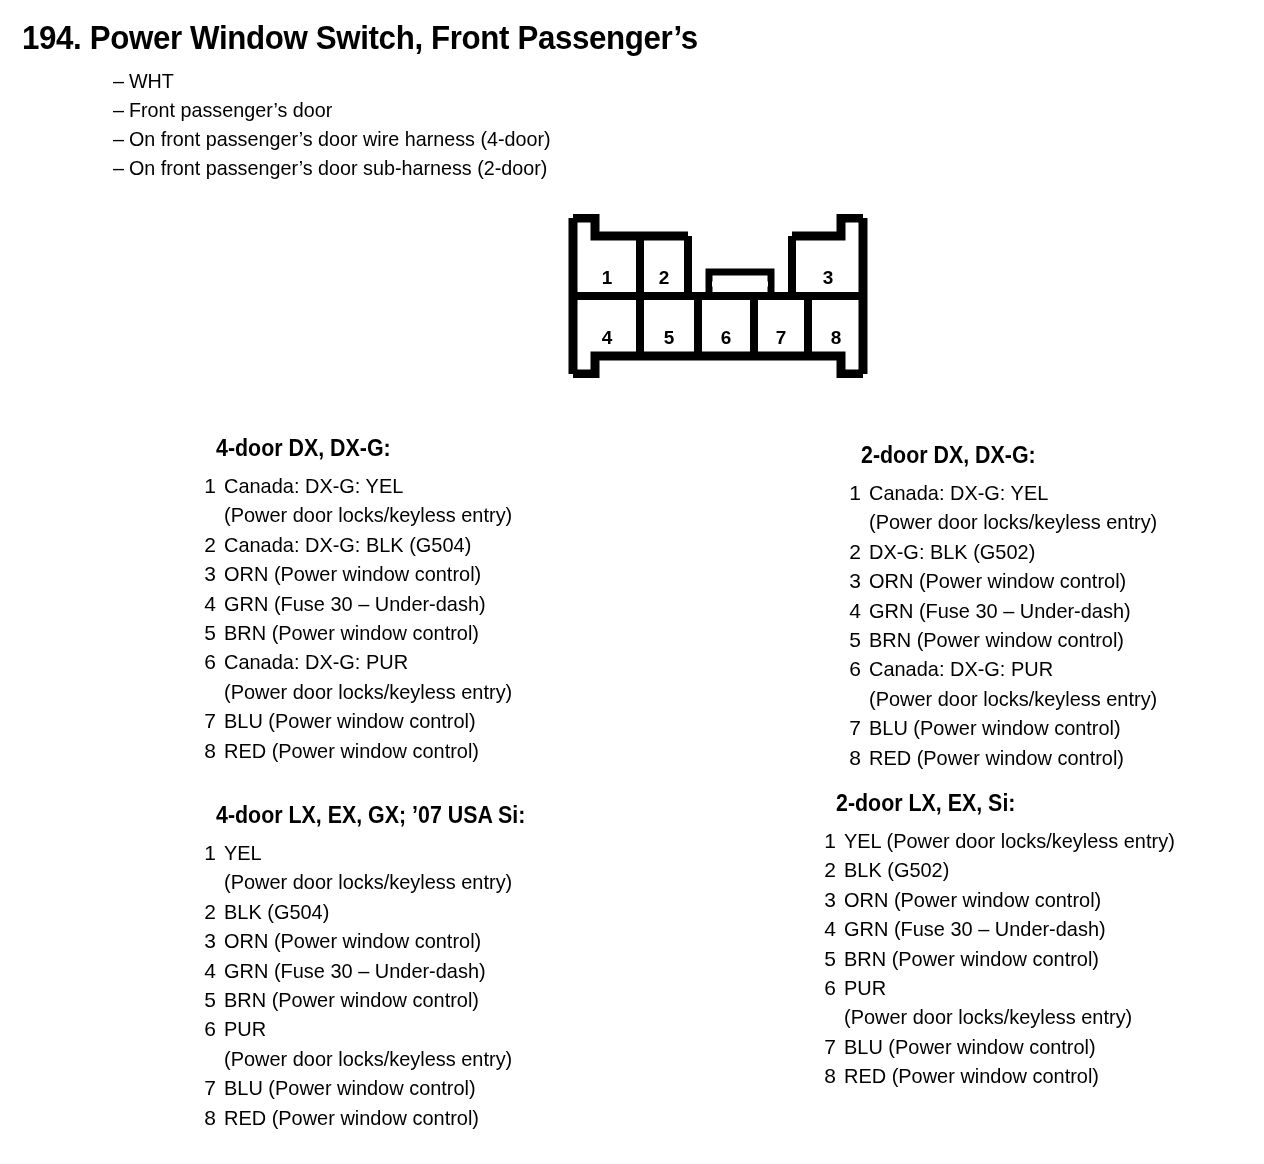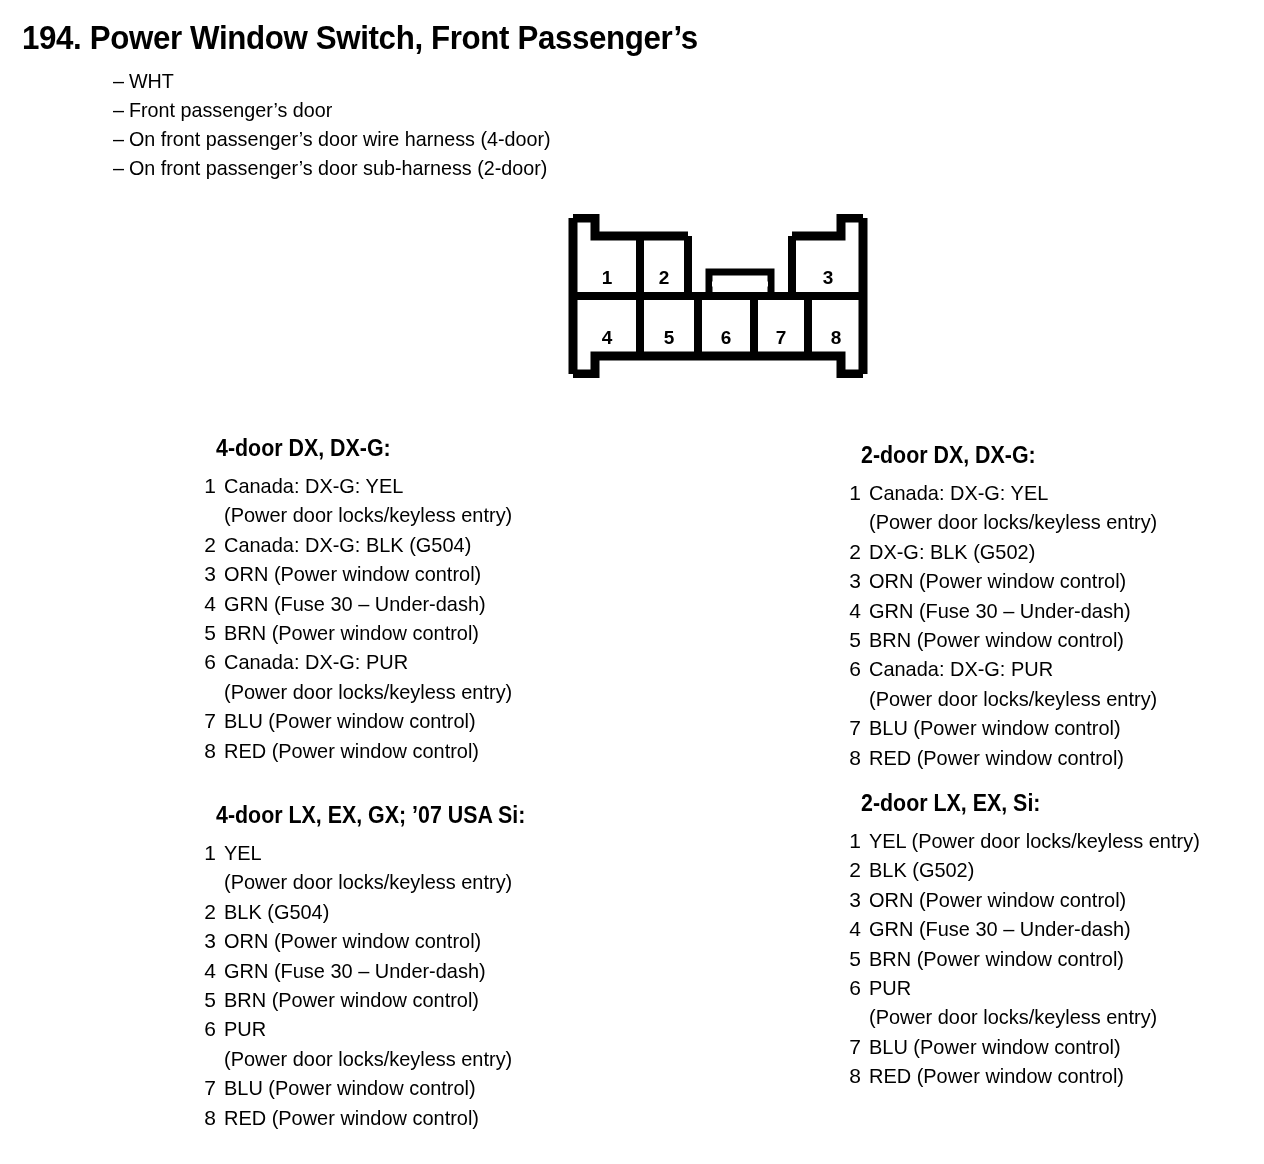--- a/index.html
+++ b/index.html
@@ -89,21 +89,21 @@
     transform-origin: left top;
   }
   .pin-cont {
     display: block;
   }
 
   
   #list-4door-dx   { left: 196px; top: 435px; }
   #list-2door-dx   { left: 841px; top: 428px; margin-top: 14px; }
   #list-4door-lx   { left: 196px; top: 790px; margin-top: 12px; }
-  #list-2door-lx   { left: 841px; top: 790px; }
+  #list-2door-lx   { left: 816px; top: 790px; }
 
   #list-4door-dx .list-heading { margin-left: 20px; }
   #list-2door-dx .list-heading { margin-left: 20px; }
   #list-4door-lx .list-heading { margin-left: 20px; }
   #list-2door-lx .list-heading { margin-left: 20px; }
 </style>
 </head>
 <body>
 
 <div class="page-title">194. Power Window Switch, Front Passenger’s</div>

